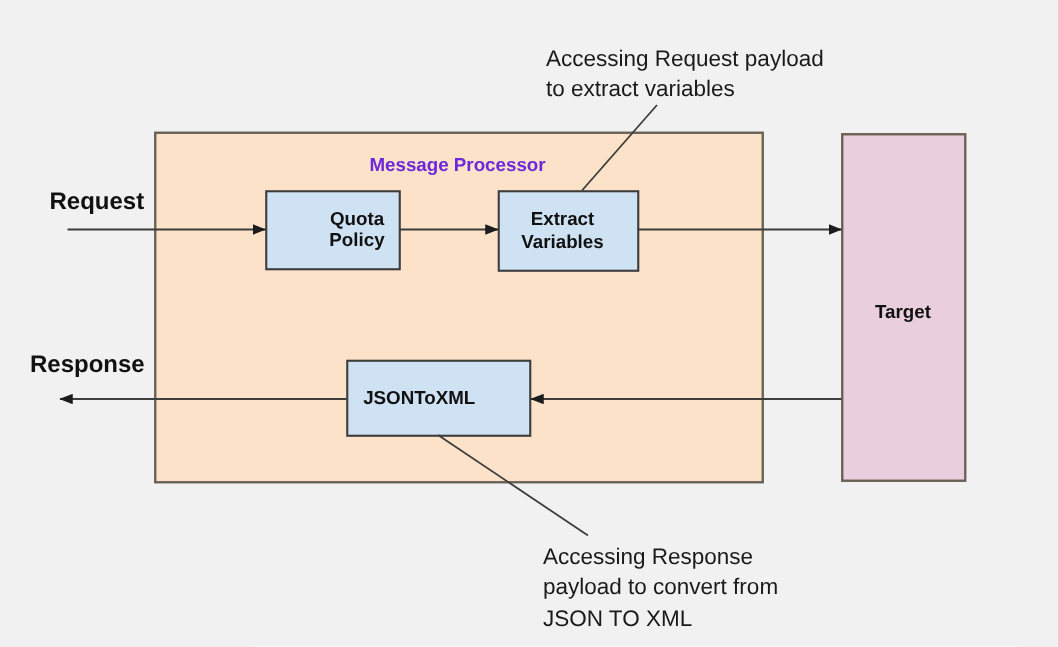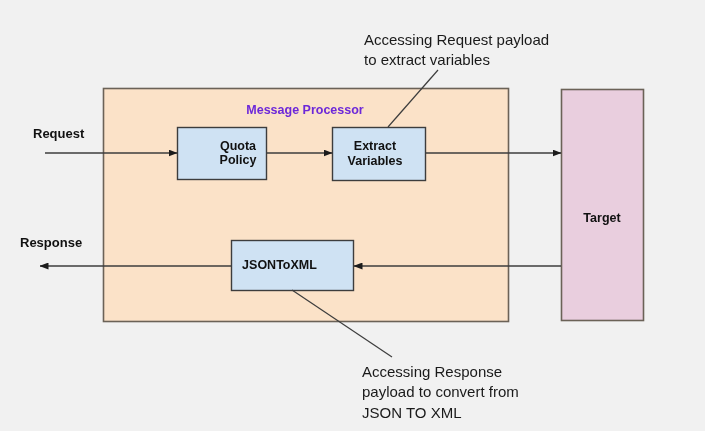--- a/index.html
+++ b/index.html
@@ -29,21 +29,21 @@
     justify-content: center;
     text-align: center;
     font-weight: bold;
     color: #111111;
     line-height: 1.15;
     pointer-events: none;
   }
   .flow-label {
     position: absolute;
     font-weight: bold;
-    font-size: 13px;
+    font-size: 16px;
     color: #111111;
     white-space: nowrap;
   }
   .container-title {
     position: absolute;
     font-weight: bold;
     font-size: 12.5px;
     color: #6d28d9;
     text-align: center;
     white-space: nowrap;
@@ -94,21 +94,21 @@
   </svg>
 
   <div class="container-title" style="left:185px; top:103px; width:240px;">Message Processor</div>
 
   <div class="node-label policy-text" style="left:190px; top:127px; width:96px; height:52px; white-space:pre-line;">Quota
 Policy</div>
   <div class="node-label policy-text" style="left:332px; top:127px; width:86px; height:53px; white-space:pre-line;">Extract
 Variables</div>
   <div class="node-label policy-text" style="left:231px; top:240px; width:97px; height:50px; white-space:pre-line;">JSONToXML</div>
 
-  <div class="node-label target-text" style="left:561px; top:103px; width:82px; height:231px;">Target</div>
+  <div class="node-label target-text" style="left:561px; top:93px; width:82px; height:231px;">Target</div>
 
   <div class="flow-label" style="left:33px; top:126px;">Request</div>
   <div class="flow-label" style="left:20px; top:235px;">Response</div>
 
   <div class="annotation" style="left:364px; top:30px;">Accessing Request payload
 to extract variables</div>
   <div class="annotation" style="left:362px; top:362px;">Accessing Response
 payload to convert from
 JSON TO XML</div>
 

